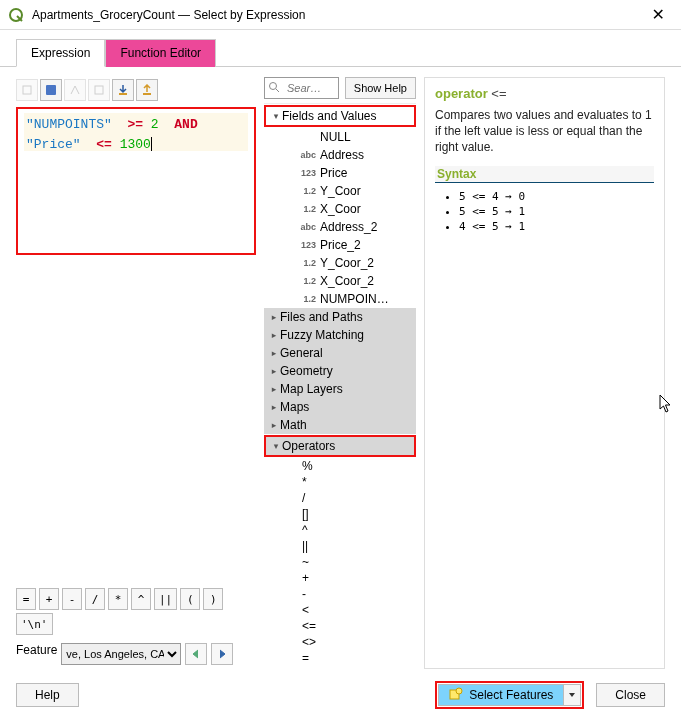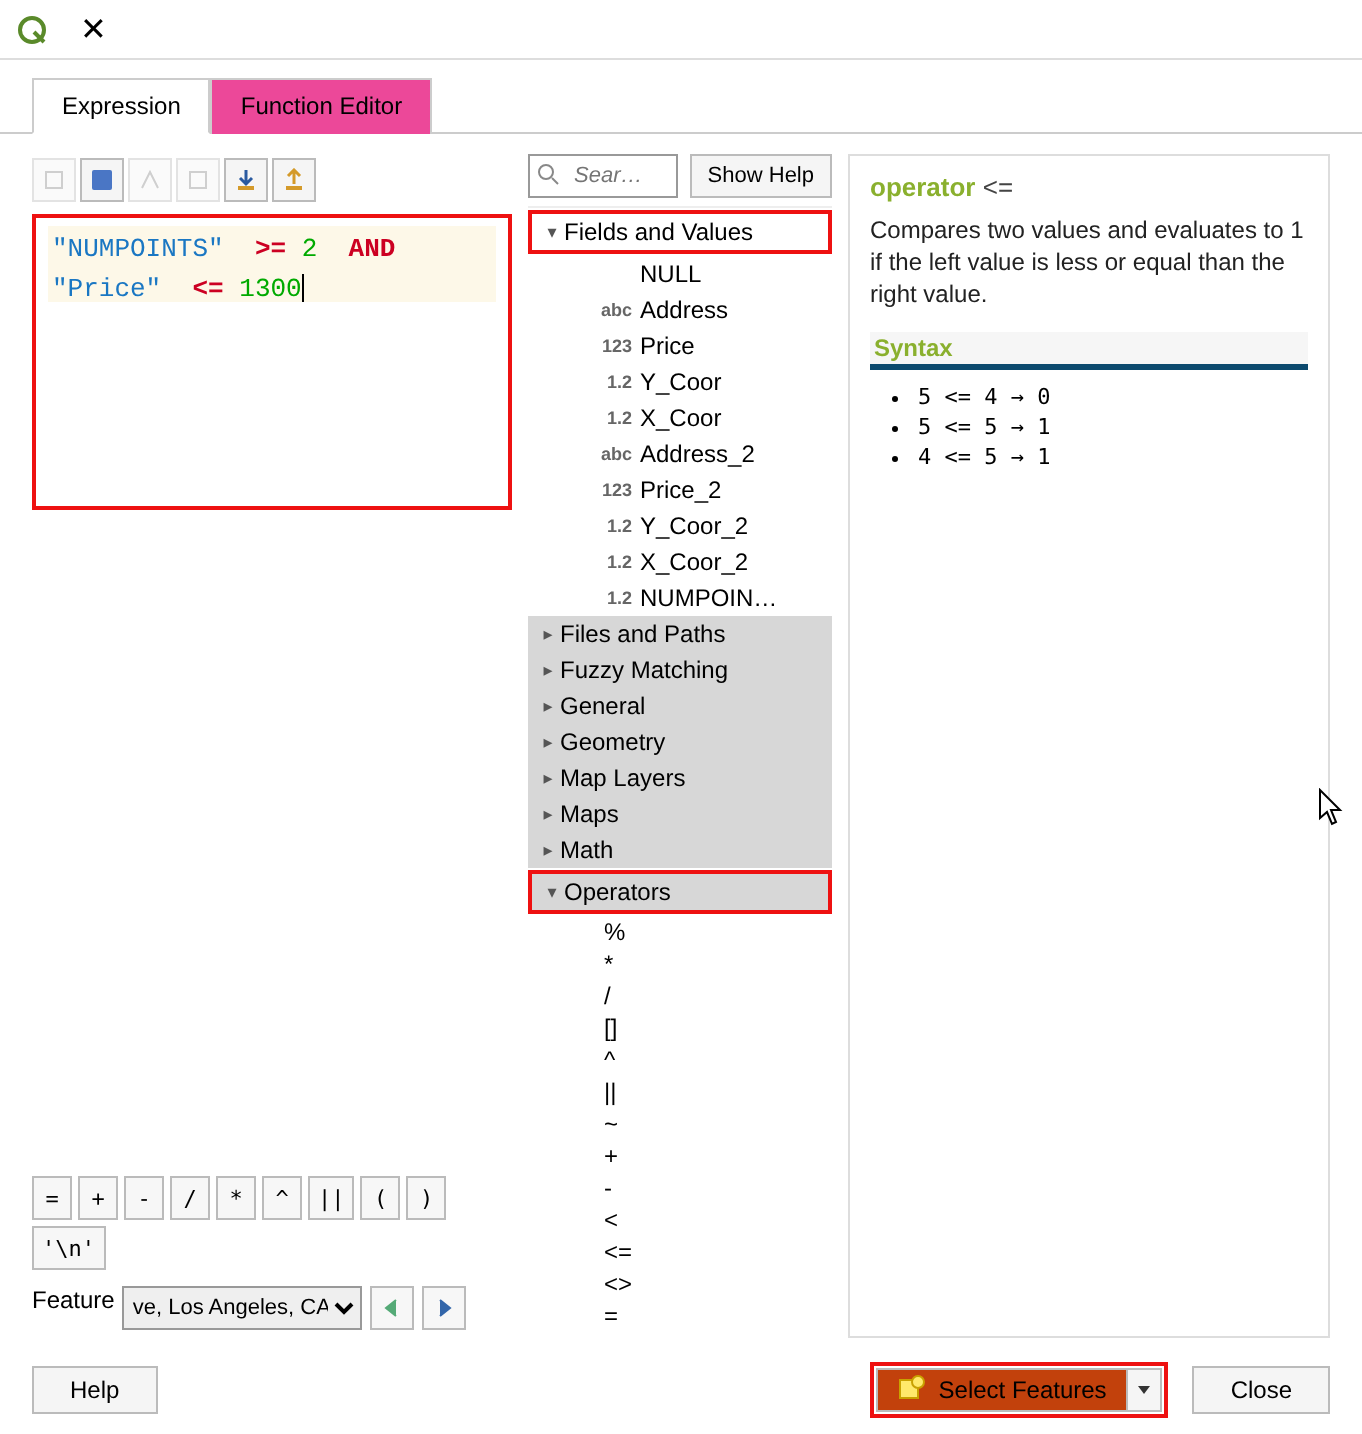--- a/index.html
+++ b/index.html
@@ -53,44 +53,45 @@
   .red-border { border: 2px solid #e11; margin: 1px 0; }
   .tree-caret { width: 12px; display: inline-flex; justify-content: center; font-size: 9px; color: #555; }
   .tree-indent { width: 26px; flex-shrink: 0; }
   .type-tag { font-size: 9px; color: #666; width: 22px; display: inline-block; text-align: right; margin-right: 4px; font-weight: bold; }
   .op-item { padding-left: 38px; padding-top: 1px; padding-bottom: 1px; font-family: "Segoe UI", sans-serif; font-size: 12px; }
   
   .col-right { flex: 1; border: 1px solid #ddd; padding: 8px 10px; background: #fff; overflow-y: auto; }
   .help-title { font-weight: bold; font-size: 13px; color: #8ab02e; margin-bottom: 6px; }
   .help-op { color: #444; font-weight: normal; }
   .help-body { font-size: 12px; color: #222; margin-bottom: 10px; line-height: 1.35; }
-  .help-section { font-weight: bold; color: #8ab02e; font-size: 12px; border-bottom: 3px solid #0c4a6e; background: #f6f6f6; padding: 1px 2px; margin: 6px 0; }
+  .help-section { font-weight: bold; color: #8ab02e; font-size: 12px; border-bottom: 1px solid #0c4a6e; background: #f6f6f6; padding: 1px 2px; margin: 6px 0; }
   .help-list { list-style: disc; padding-left: 24px; font-family: "Consolas", monospace; font-size: 11px; }
   .help-list li { padding: 1px 0; }
   
   .bottombar { position: absolute; bottom: 8px; left: 16px; right: 16px; display: flex; align-items: center; }
   .help-btn { height: 24px; padding: 0 18px; border: 1px solid #bbb; background: #f5f5f5; font-size: 12px; cursor: pointer; }
   .spacer { flex: 1; }
   .select-wrap { display: inline-flex; border: 2px solid #e11; padding: 1px; margin-right: 12px; }
-  .select-btn { height: 22px; padding: 0 10px; border: 1px solid #bbb; border-right: none; background: #c2410c; font-size: 12px; cursor: pointer; display: inline-flex; align-items: center; gap: 6px; }
+  .select-btn { height: 22px; padding: 0 10px; border: 1px solid #bbb; border-right: none; background: #7dd3fc; font-size: 12px; cursor: pointer; display: inline-flex; align-items: center; gap: 6px; }
   .select-drop { width: 18px; height: 22px; border: 1px solid #bbb; background: #f5f5f5; display: flex; align-items: center; justify-content: center; cursor: pointer; }
   .close-btn { height: 24px; padding: 0 18px; border: 1px solid #bbb; background: #f5f5f5; font-size: 12px; cursor: pointer; }
   
   .mouse-cursor { position: absolute; right: 8px; top: 394px; font-size: 16px; color: #000; pointer-events: none; }
 </style>
 </head>
 <body>
 
 <div class="titlebar">
   <span class="titlebar-icon">
     <svg viewBox="0 0 16 16">
         <circle cx="8" cy="8" r="6" fill="none" stroke="#5a8a2a" stroke-width="2"></circle>
         <path d="M9 9 L14 14" stroke="#5a8a2a" stroke-width="2"></path>
       </svg>
   </span>
+  <span class="titlebar-title">Apartments_GroceryCount — Select by Expression</span>
   <span class="close-x">✕</span>
 </div>
 
 <div class="tabbar">
   <div class="tab active">Expression</div>
   <div class="tab">Function Editor</div>
 </div>
 
 <div class="main">
 

